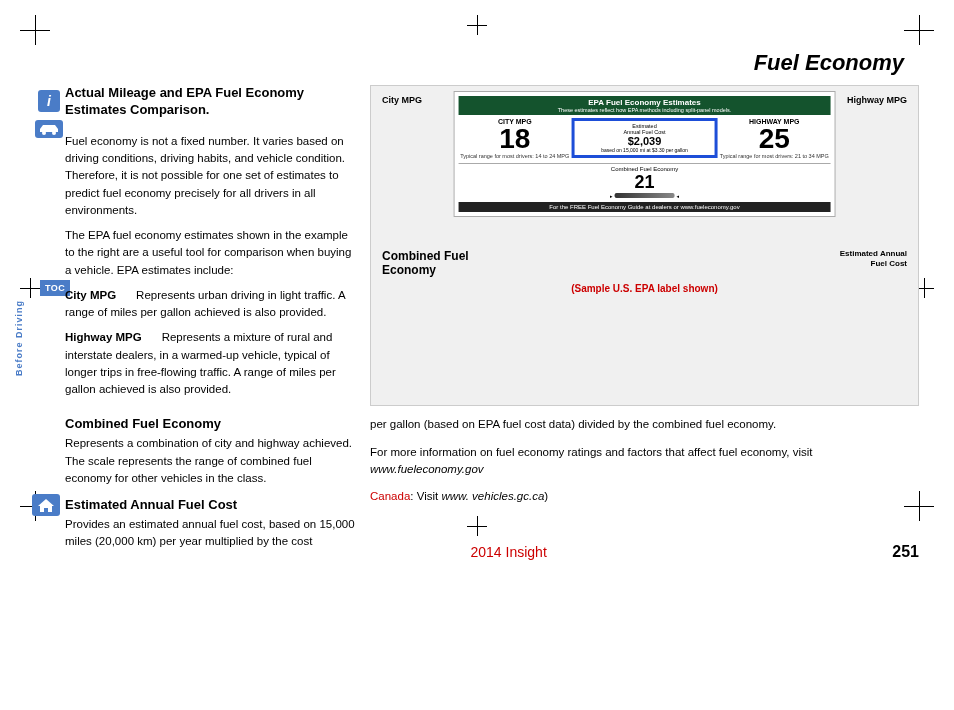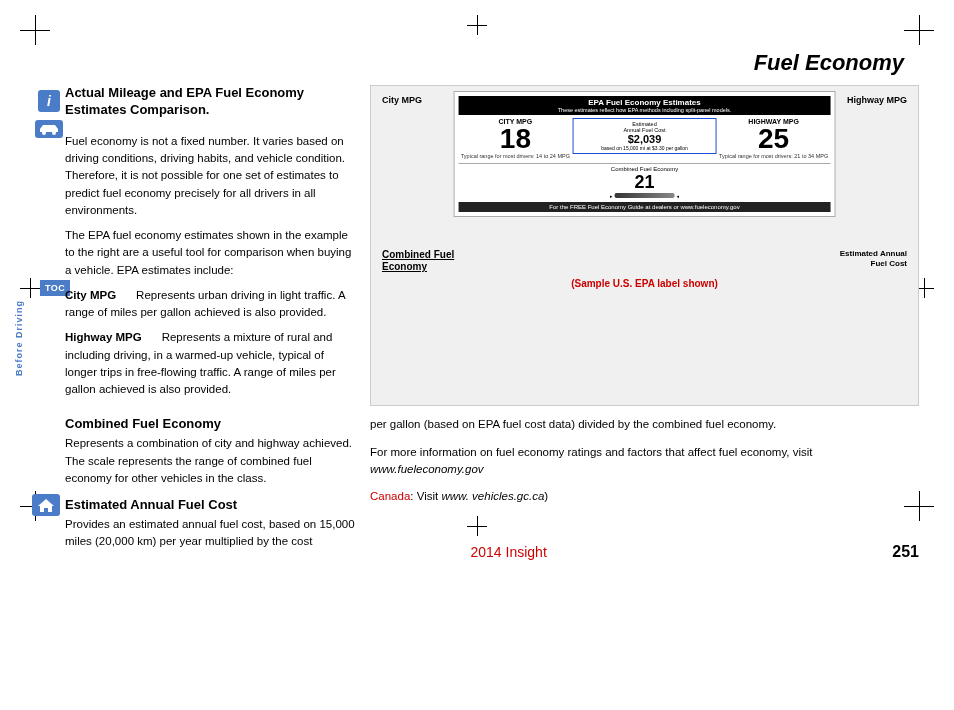--- a/index.html
+++ b/index.html
@@ -243,21 +243,21 @@
       left: 50%;
       top: 5px;
       transform: translateX(-50%);
       width: 70%;
       background: white;
       border: 1px solid #aaa;
       padding: 4px;
     }
 
     .epa-card-title {
-      background: #000000;
+      background: #14532d;
       color: white;
       text-align: center;
       font-size: 8px;
       font-weight: bold;
       padding: 2px;
       margin-bottom: 3px;
     }
 
     .epa-numbers-row {
       display: flex;
@@ -280,21 +280,21 @@
     .epa-number-block .sublabel {
       font-size: 5.5px;
       color: #333;
       line-height: 1.2;
     }
 
     .epa-center-block {
       flex: 1.2;
       text-align: center;
       font-size: 6px;
-      border: 1px solid #1d4ed8;
+      border: 3px solid #1d4ed8;
       padding: 2px;
     }
 
     .epa-center-block .cost {
       font-size: 11px;
       font-weight: bold;
     }
 
     .epa-combined-row {
       border-top: 1px solid #aaa;
@@ -438,21 +438,21 @@
         <p>Fuel economy is not a fixed number. It varies based on driving conditions, driving habits, and vehicle condition. Therefore, it is not possible for one set of estimates to predict fuel economy precisely for all drivers in all environments.</p>
         <p>The EPA fuel economy estimates shown in the example to the right are a useful tool for comparison when buying a vehicle. EPA estimates include:</p>
         <p>
           <span class="section-heading">City MPG</span>
           &nbsp;&nbsp;&nbsp;
           <span>Represents urban driving in light traffic. A range of miles per gallon achieved is also provided.</span>
         </p>
         <p style="margin-top:8px;">
           <span class="section-heading">Highway MPG</span>
           &nbsp;&nbsp;&nbsp;
-          <span>Represents a mixture of rural and including driving, in a warmed-up vehicle, typical of longer trips in free-flowing traffic. A range of miles per gallon achieved is also provided.</span>
+          <span>Represents a mixture of rural and interstate dealers, in a warmed-up vehicle, typical of longer trips in free-flowing traffic. A range of miles per gallon achieved is also provided.</span>
         </p>
       </div>
 
       <div class="epa-diagram">
         <div class="epa-diagram-inner">
 
           <div style="display:flex; justify-content:space-between; align-items:flex-start; padding: 4px 6px 0 6px;">
             <span style="font-size:9px; font-weight:bold;">City MPG</span>
             <span style="font-size:9px; font-weight:bold;">Highway MPG</span>
           </div>
@@ -489,21 +489,21 @@
               <div style="font-size:5px; display:flex; justify-content:center; gap:2px; align-items:center;">
                 <span>▸</span>
                 <div style="width:60px; height:5px; background: linear-gradient(to right, #333, #888); border-radius:2px;"></div>
                 <span>◂</span>
               </div>
             </div>
             <div class="epa-bottom-bar">For the FREE Fuel Economy Guide at dealers or www.fueleconomy.gov</div>
           </div>
 
           <div style="display:flex; justify-content:space-between; padding: 4px 6px 2px 6px; margin-top: 140px;">
-            <span style="font-size:10px; font-weight:bold; line-height:1.2;text-decoration:underline;">Combined Fuel<br>Economy</span>
+            <span style="font-size:12px; font-weight:bold; line-height:1.2;">Combined Fuel<br>Economy</span>
             <span style="font-size:8px; font-weight:bold; line-height:1.2; text-align:right;">Estimated Annual<br>Fuel Cost</span>
           </div>
 
           <div class="sample-label">(Sample U.S. EPA label shown)</div>
         </div>
       </div>
 
     </div>
 
     <div class="bottom-section">

